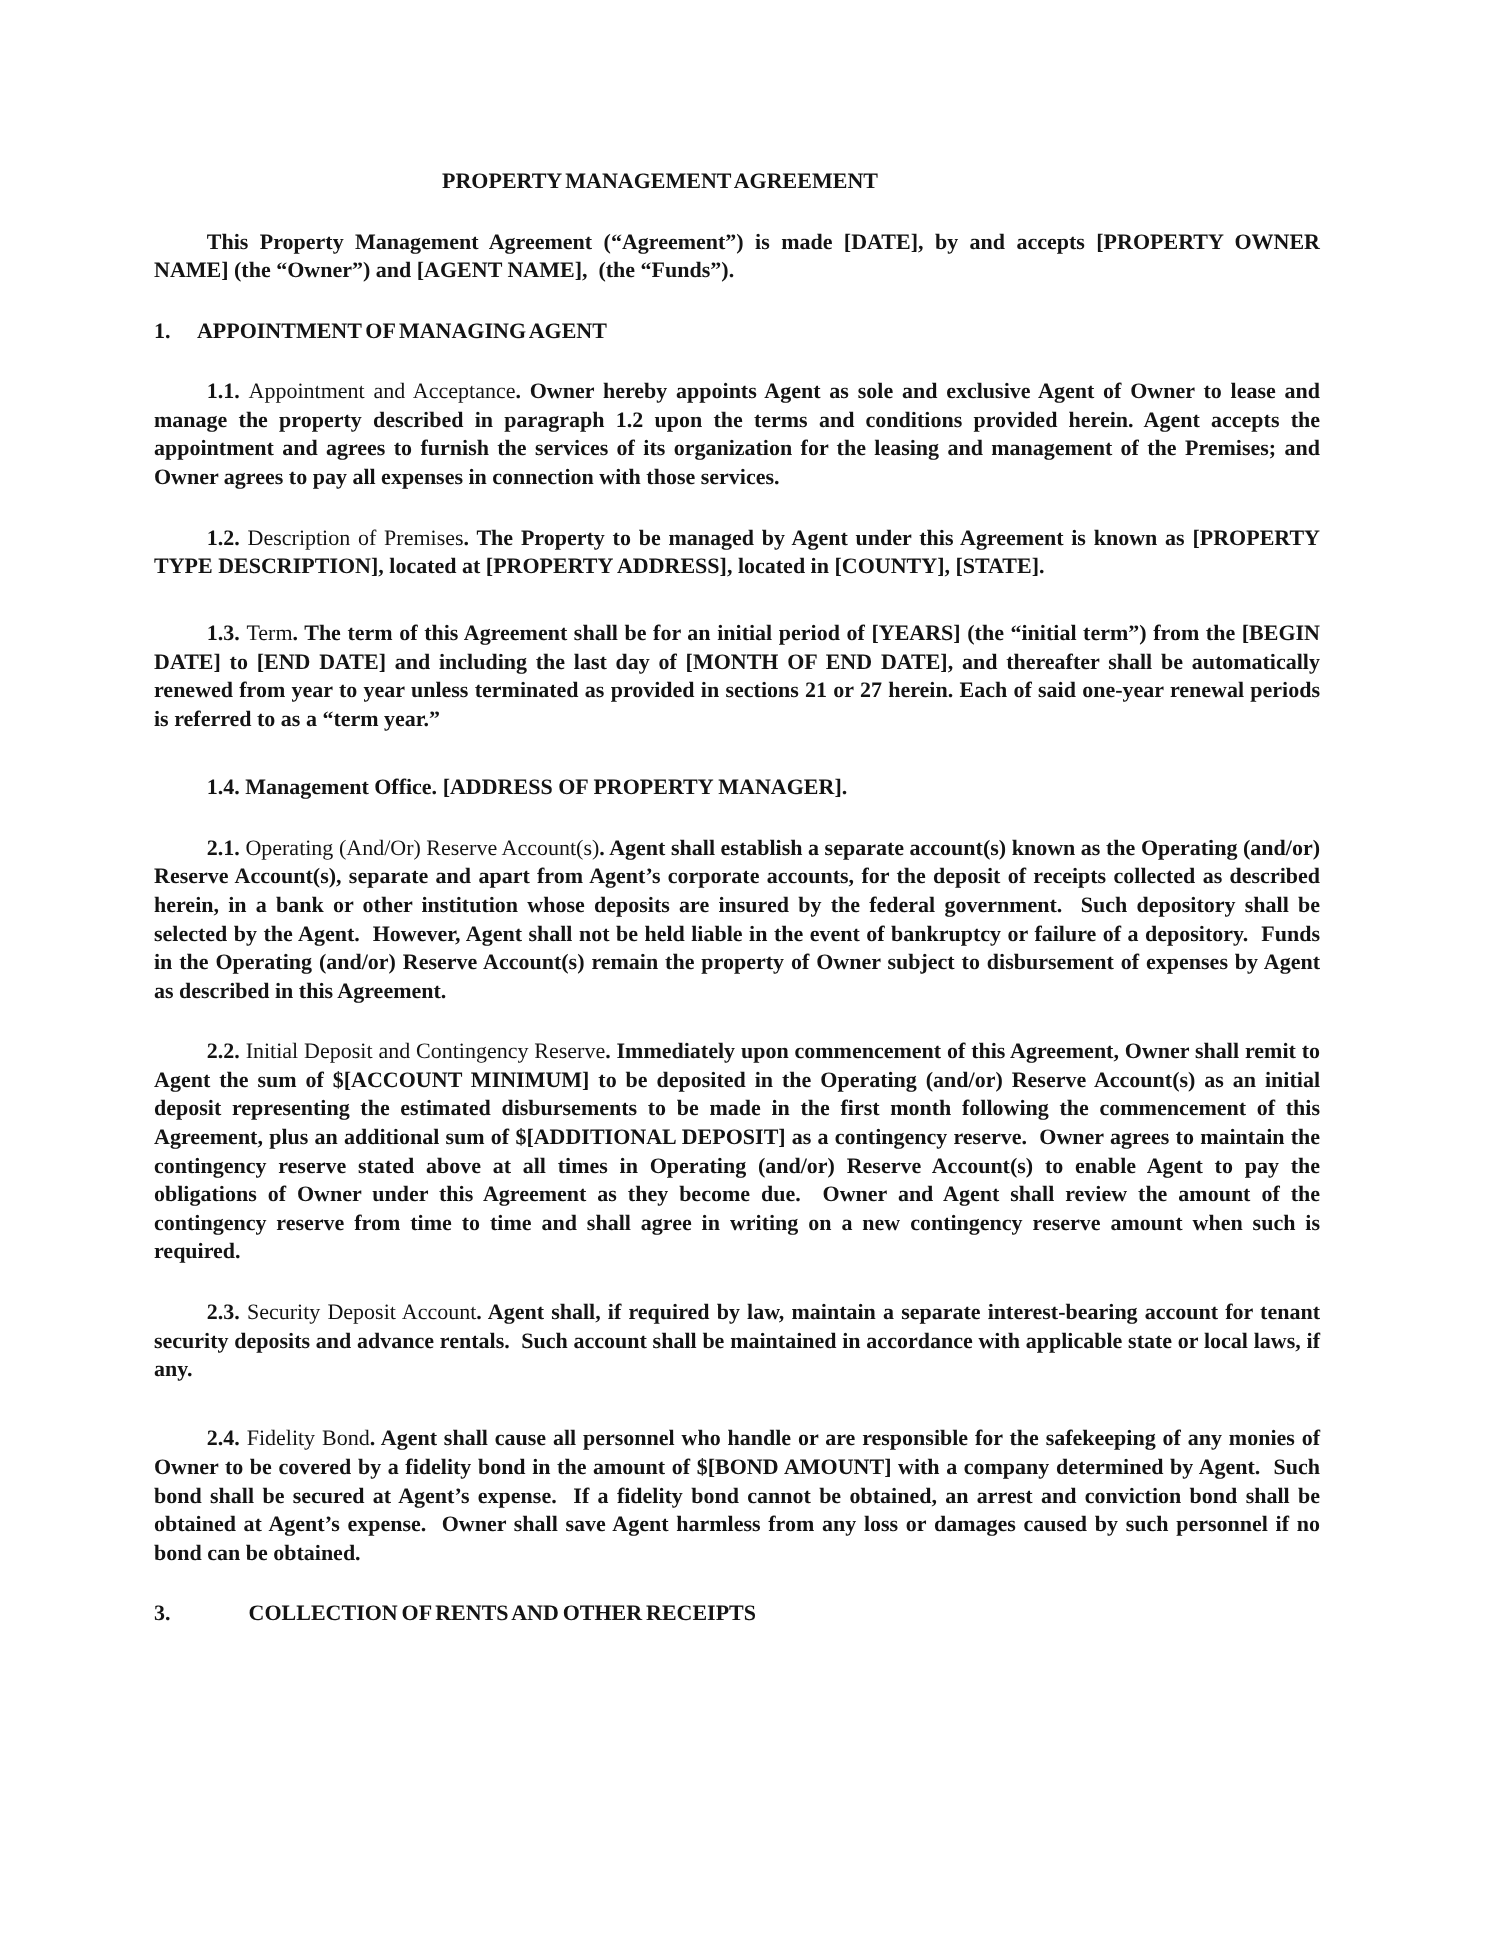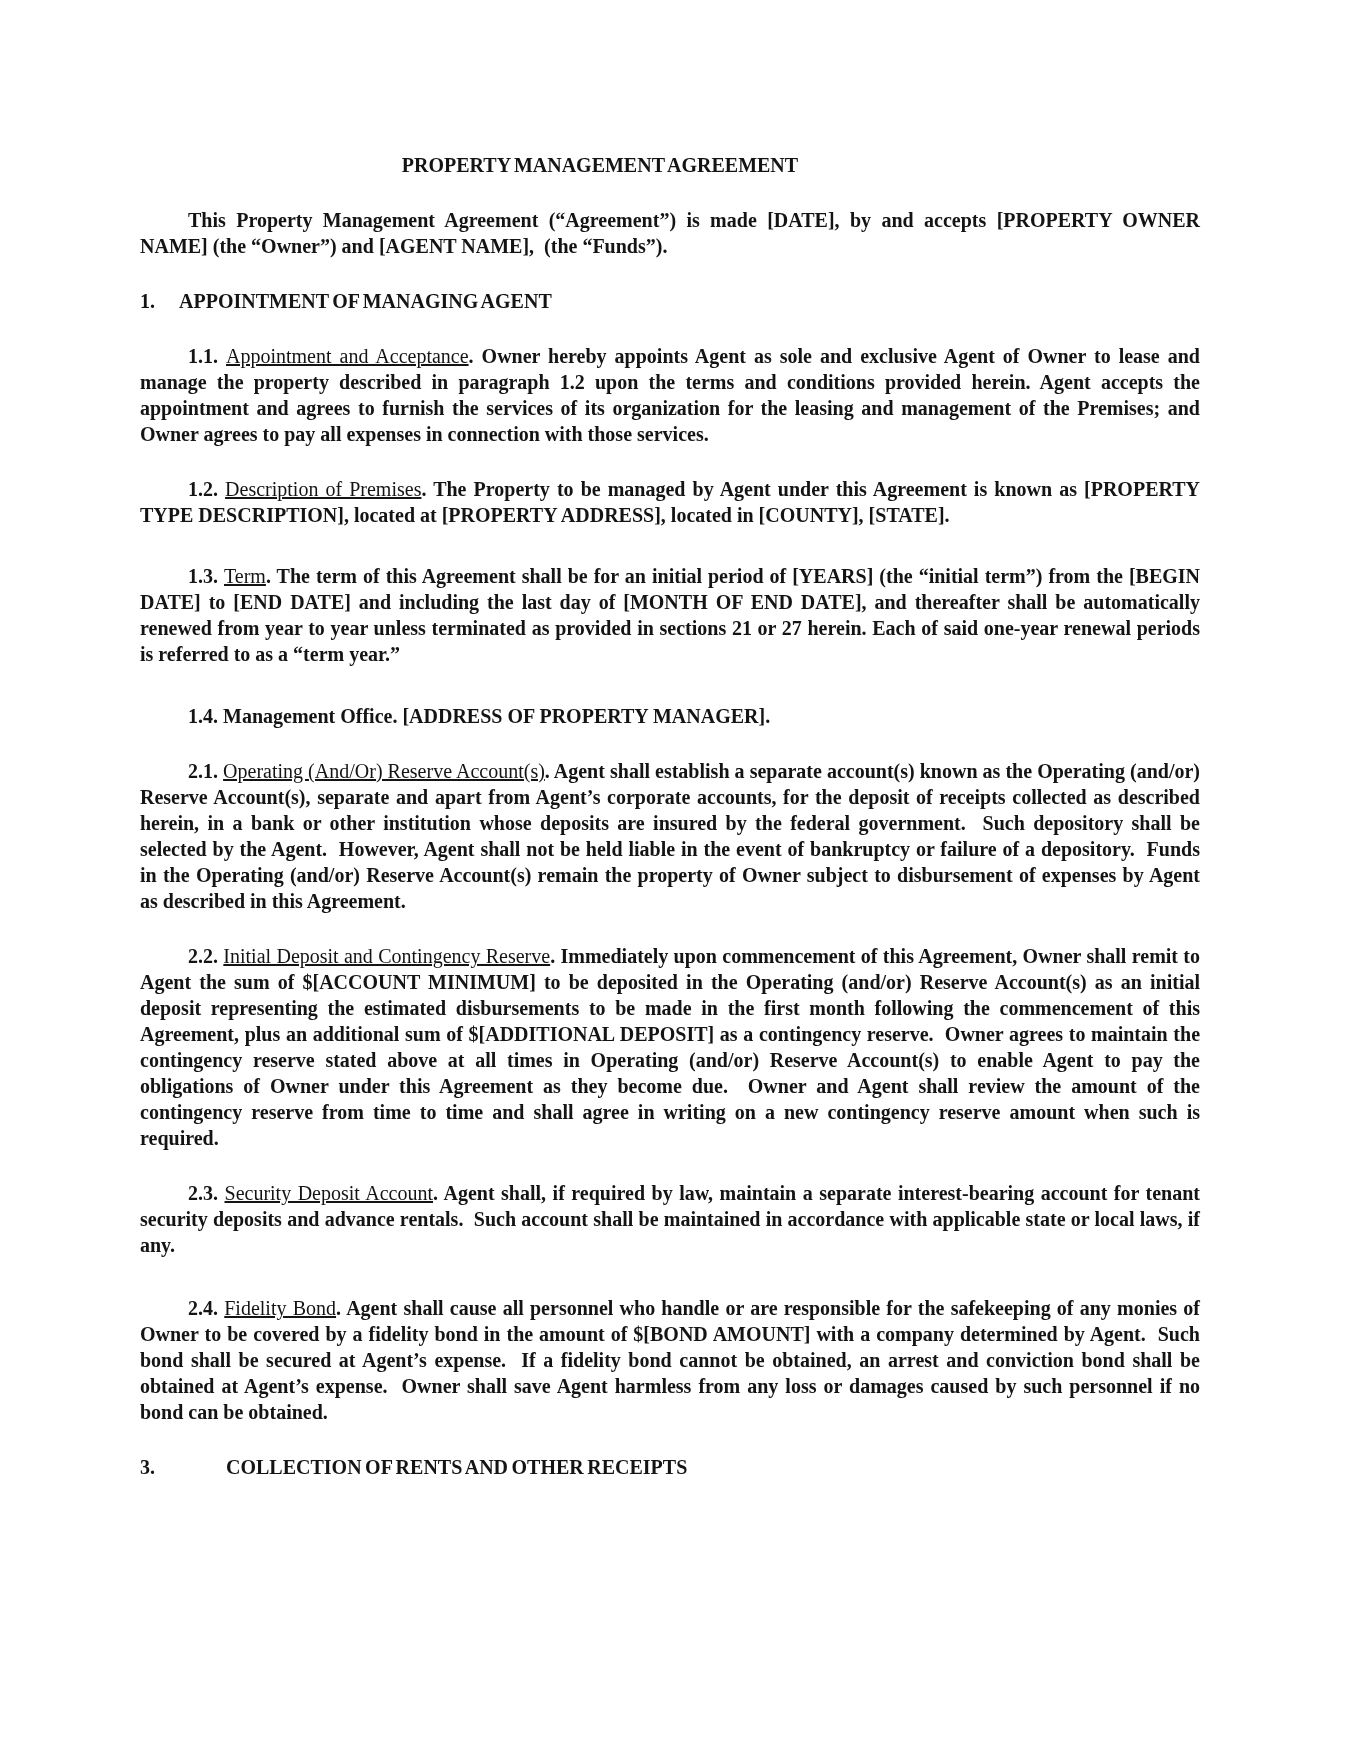--- a/index.html
+++ b/index.html
@@ -27,21 +27,21 @@
     margin-right: 140px;
     word-spacing: -1.5px;
   }
   .para {
     text-align: justify;
     text-indent: 48px;
     white-space: pre-wrap;
   }
   .seg-n { font-weight: 700; }
   .seg-b { font-weight: 700; }
-  .seg-u { text-decoration: underline; }
+  .seg-u { }
   .heading { font-weight: 700; word-spacing: -1.5px; }
   .h-num { display: inline-block; width: 39px; }
   .heading.wide .h-num { width: 86px; }
   
   .page > :nth-child(5)  { margin-bottom: 35px; } 
   .page > :nth-child(6)  { margin-bottom: 36px; } 
   .page > :nth-child(10) { margin-bottom: 37px; } 
   .page > :nth-child(11) { } 
   .page > :nth-child(12) { margin-bottom: 52px; } 
 </style>

